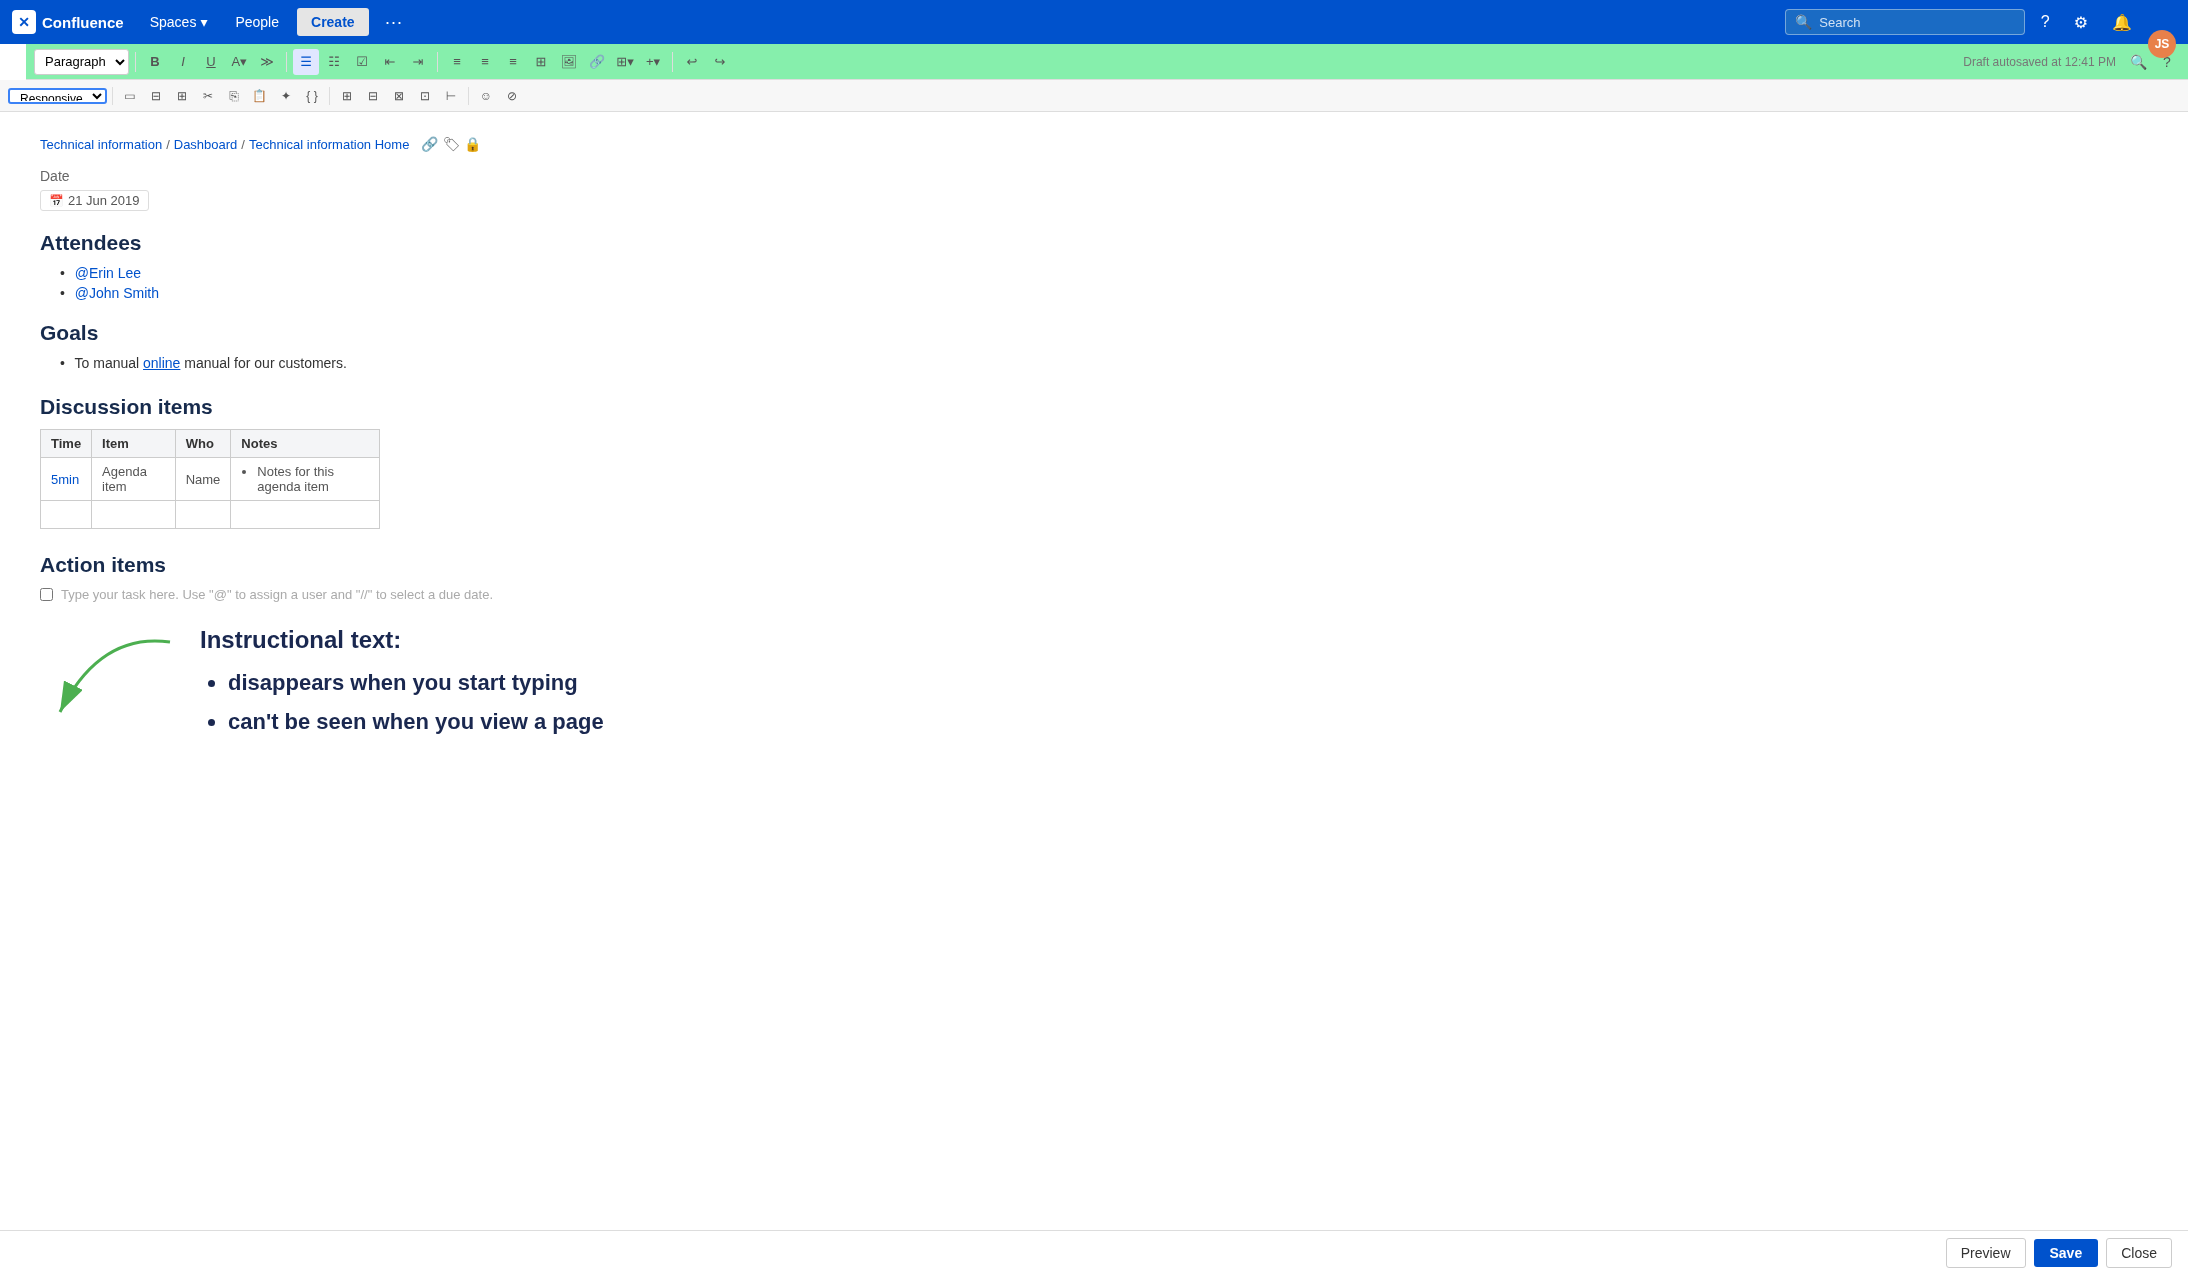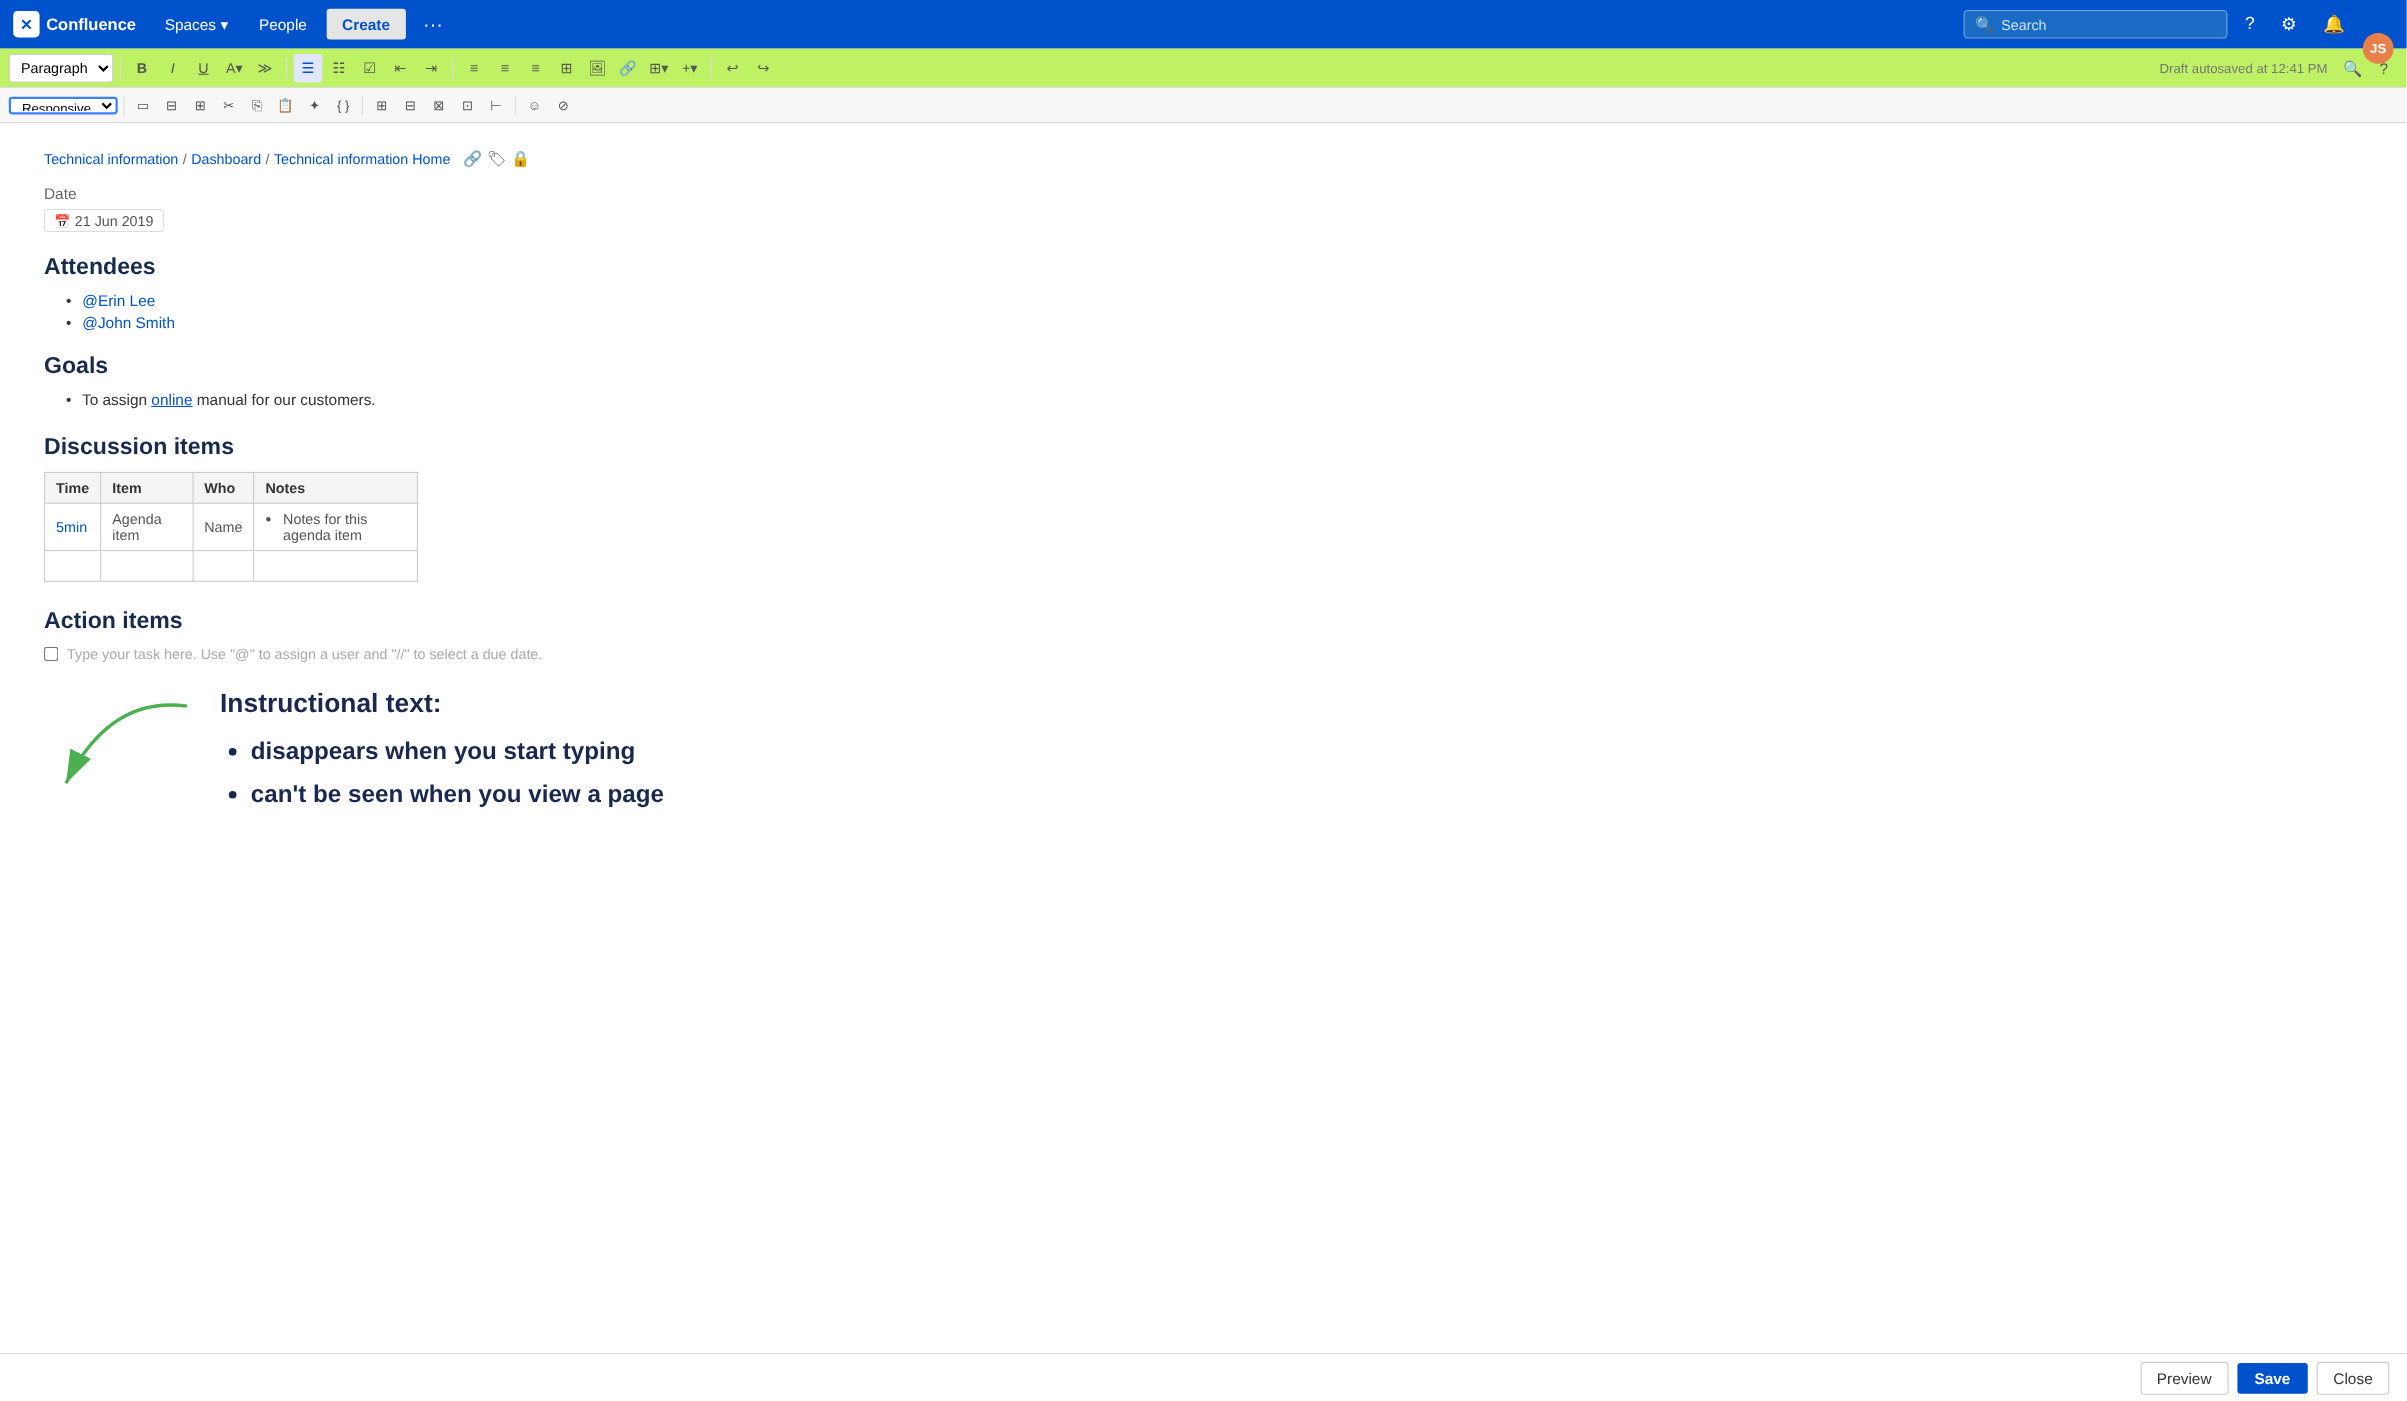--- a/index.html
+++ b/index.html
@@ -85,27 +85,28 @@
       display: flex; align-items: center; justify-content: center;
       color: #fff;
       font-size: 12px;
       font-weight: bold;
       cursor: pointer;
       margin-top: 44px;
     }
 
     
     #toolbar1 {
-      background: #bef264;
+      background: #86efac;
       border-bottom: 1px solid #ddd;
       height: 36px;
       display: flex;
       align-items: center;
       padding: 0 8px;
       gap: 2px;
+      margin-left: 26px;
     }
     .tb-select {
       border: 1px solid #ccc;
       border-radius: 3px;
       padding: 2px 6px;
       font-size: 13px;
       height: 26px;
       cursor: pointer;
       background: #fff;
     }
@@ -448,21 +449,21 @@
       </li>
       <li>
         <a class="mention" href="#">@John Smith</a>
       </li>
     </ul>
 
     
     <div class="section-title">Goals</div>
     <ul class="goals-list">
       <li>
-        <span>To assign </span>
+        <span>To manual </span>
         <a href="#" class="mention underline">online</a>
         <span> manual for our customers.</span>
       </li>
     </ul>
 
     
     <div class="section-title">Discussion items</div>
     <table class="discussion-table">
       <thead>
         <tr>

